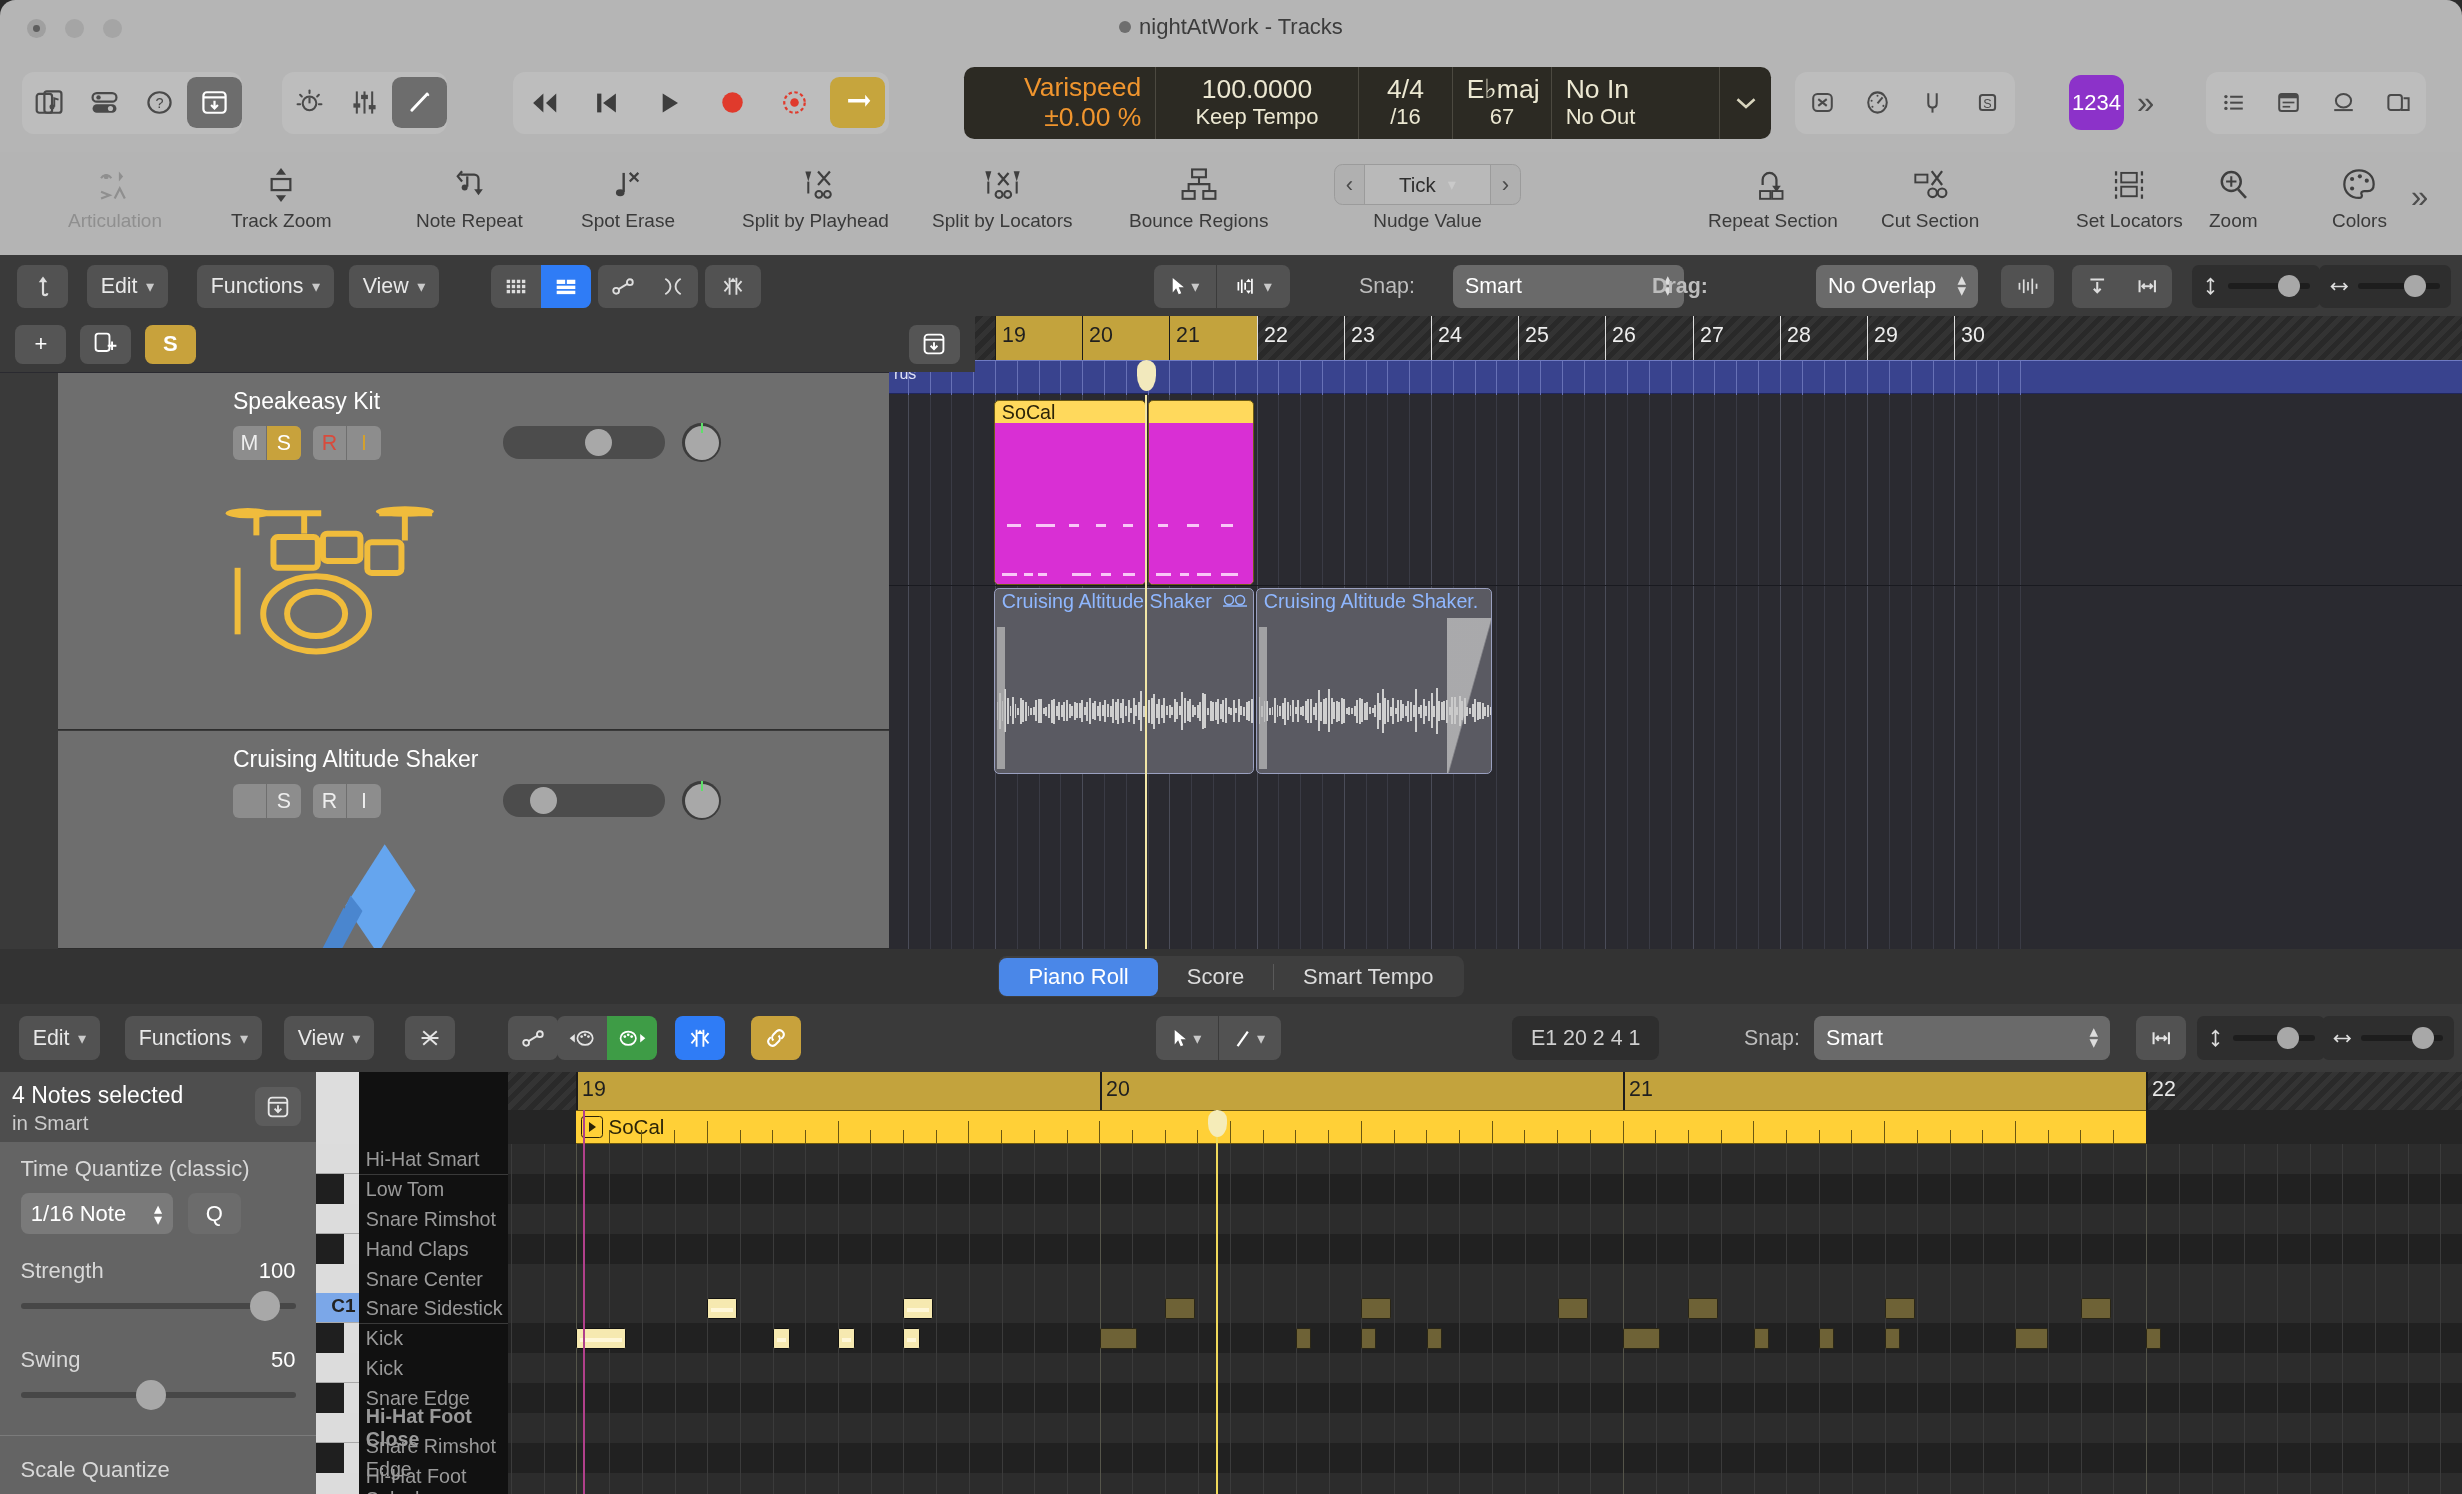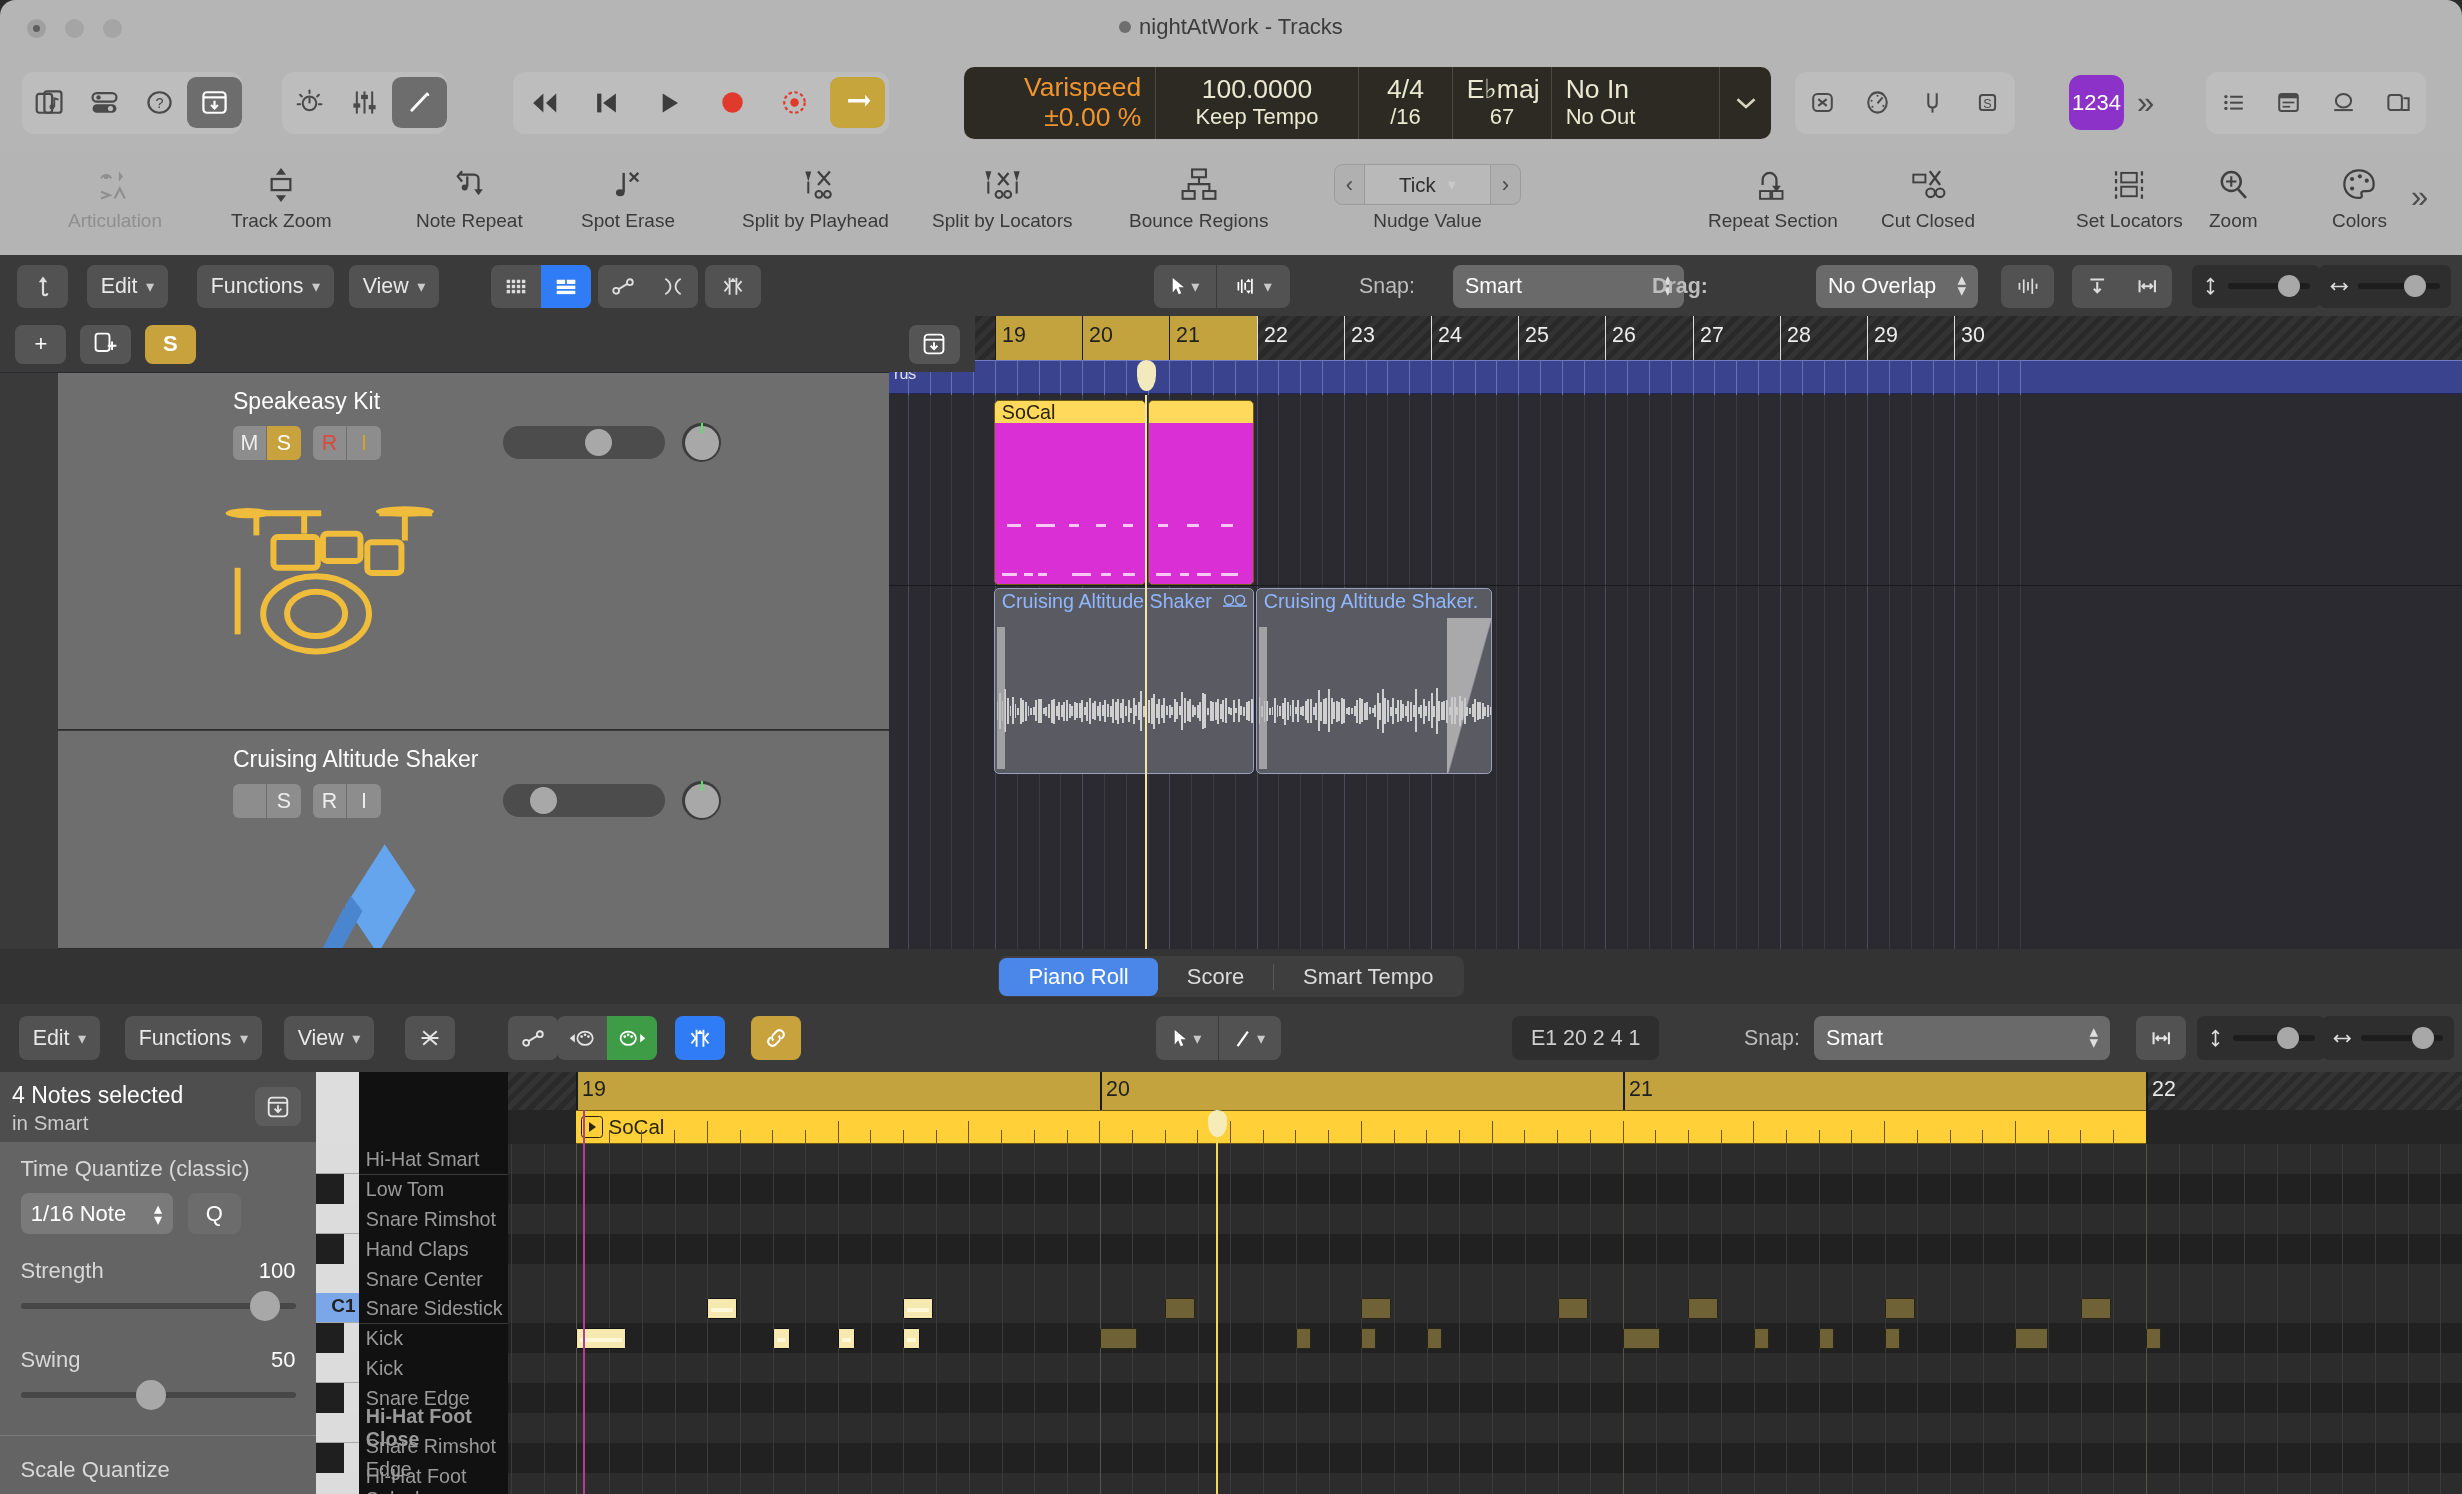--- a/index.html
+++ b/index.html
@@ -557,21 +557,21 @@
 
   <div class="t2item" style="position:absolute;left:1881px;">
     <div class="t2ico">
       <svg width="38" height="38" viewBox="0 0 44 44">
           <rect x="5" y="10" width="14" height="9" fill="none" stroke="currentColor" stroke-width="2.2"></rect>
           <path d="M24 6l12 16M36 6L24 22" stroke="currentColor" stroke-width="2.6"></path>
           <circle cx="25" cy="31" r="5" fill="none" stroke="currentColor" stroke-width="2.4"></circle>
           <circle cx="36" cy="31" r="5" fill="none" stroke="currentColor" stroke-width="2.4"></circle>
         </svg>
     </div>
-    <div class="t2lbl">Cut Closed</div>
+    <div class="t2lbl">Cut Section</div>
   </div>
 
   <div class="t2item" style="position:absolute;left:2076px;">
     <div class="t2ico">
       <svg width="38" height="38" viewBox="0 0 44 44">
           <path d="M7 6v32M37 6v32" stroke="currentColor" stroke-width="2.6" stroke-dasharray="5 4"></path>
           <rect x="13" y="8" width="18" height="11" fill="none" stroke="currentColor" stroke-width="2.2"></rect>
           <rect x="13" y="24" width="18" height="11" fill="none" stroke="currentColor" stroke-width="2.2"></rect>
         </svg>
     </div>

